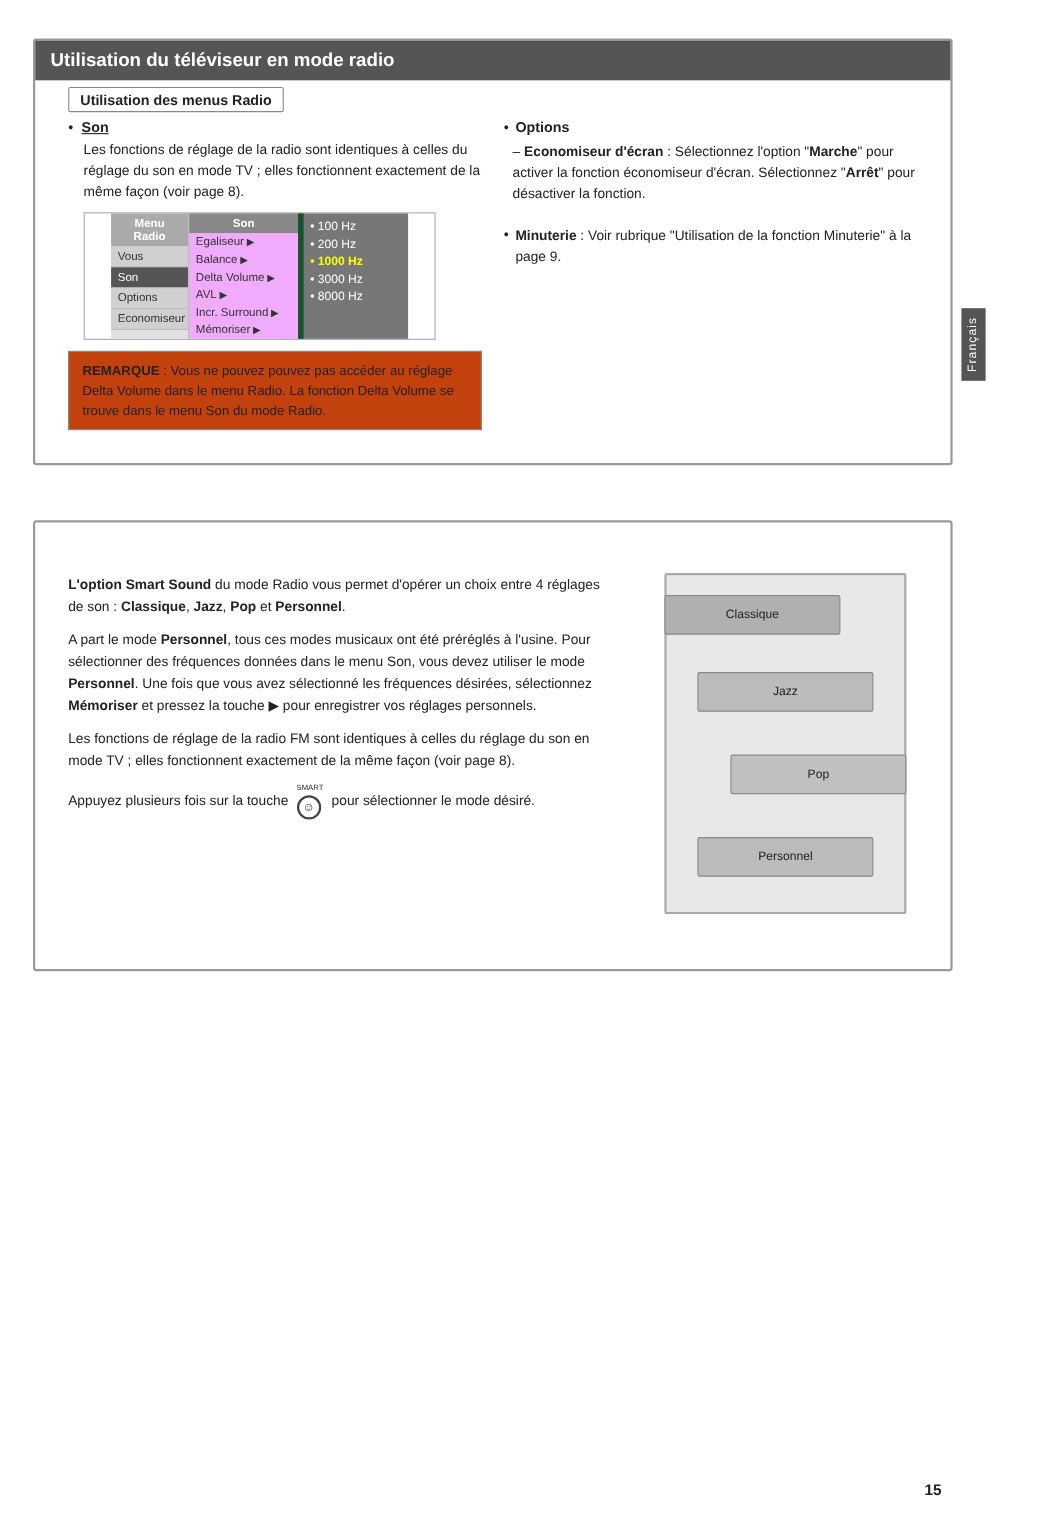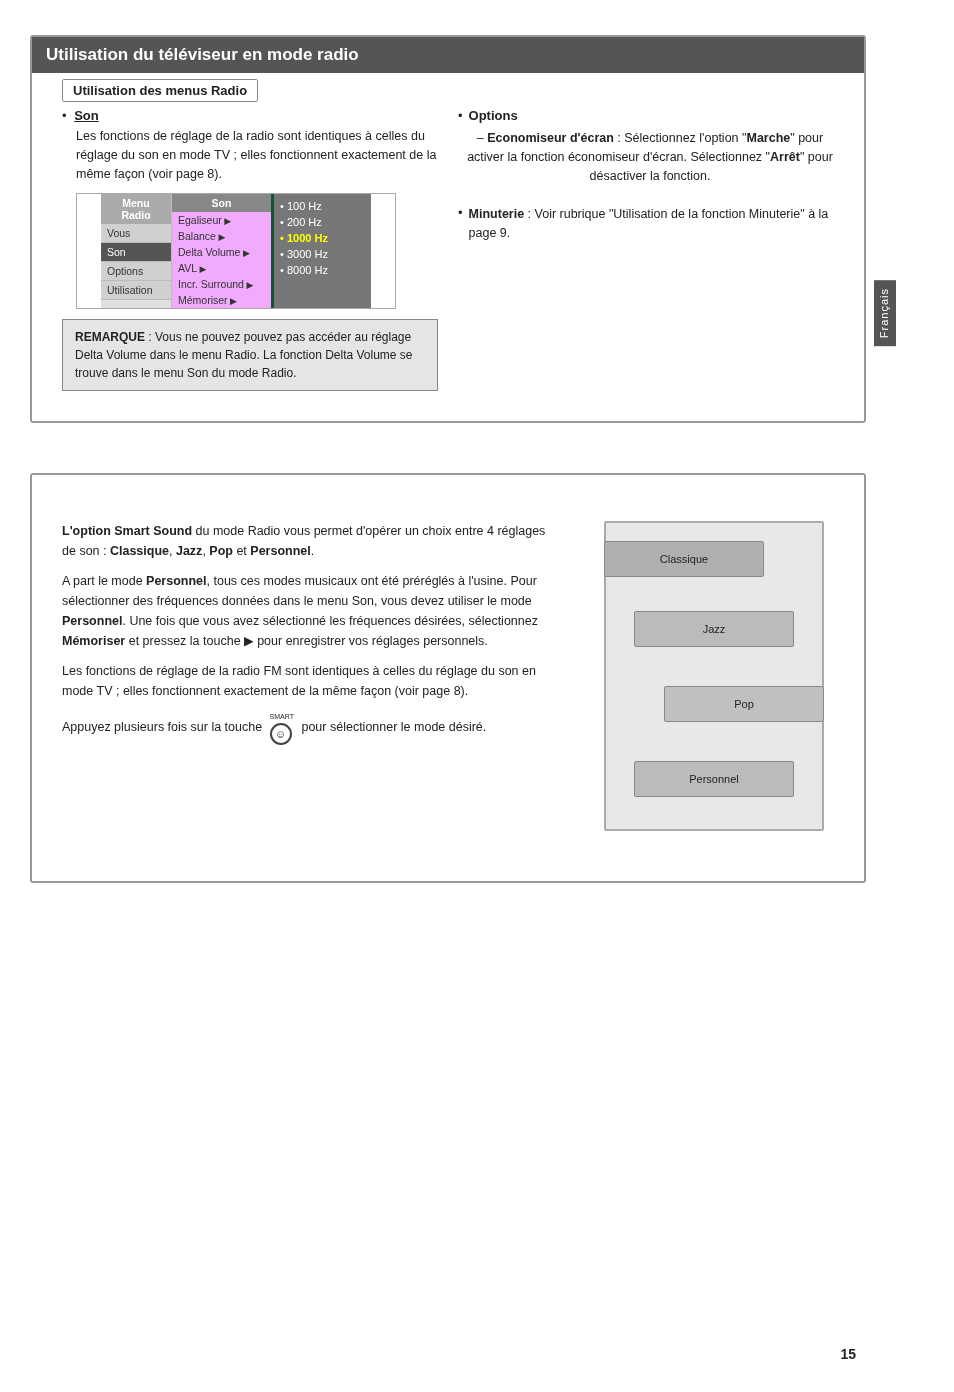--- a/index.html
+++ b/index.html
@@ -124,21 +124,21 @@
     }
 
     .menu-col-3 {
       background: #777;
       color: #fff;
       width: 100px;
       display: flex;
       flex-direction: column;
       padding: 4px 6px;
       font-size: 11px;
-      border-left: 3px solid #14532d;
+      border-left: 5px solid #14532d;
     }
 
     .menu-col-3 .hz-item {
       padding: 2px 0;
     }
 
     .menu-col-3 .hz-item.highlight {
       font-weight: bold;
       color: #ffff00;
     }
@@ -173,21 +173,21 @@
       font-size: 9px;
     }
 
     
     .note-box {
       border: 1.5px solid #888;
       padding: 8px 12px;
       margin: 10px 0 10px 0;
       font-size: 12px;
       line-height: 1.5;
-      background: #e5e5e5;
+      background: #c2410c;
     }
 
     .smart-sound-content {
       display: flex;
       gap: 20px;
       padding: 10px 30px 20px 30px;
       margin-top: 36px;
     }
 
     .smart-left {
@@ -250,21 +250,21 @@
           </div>
           <div class="item-desc">Les fonctions de réglage de la radio sont identiques à celles du réglage du son en mode TV ; elles fonctionnent exactement de la même façon (voir page 8).</div>
 
           <div class="menu-sim">
 
             <div class="menu-col-1">
               <div class="menu-col-1-header">Menu Radio</div>
               <div class="menu-item">Vous</div>
               <div class="menu-item selected">Son</div>
               <div class="menu-item">Options</div>
-              <div class="menu-item">Utilisation</div>
+              <div class="menu-item">Economiseur</div>
             </div>
 
             <div class="menu-col-2">
               <div class="menu-col-2-header">Son</div>
               <div class="menu-sub-item with-arrow">Egaliseur</div>
               <div class="menu-sub-item with-arrow">Balance</div>
               <div class="menu-sub-item with-arrow">Delta Volume</div>
               <div class="menu-sub-item with-arrow">AVL</div>
               <div class="menu-sub-item with-arrow">Incr. Surround</div>
               <div class="menu-sub-item with-arrow">Mémoriser</div>
@@ -285,21 +285,21 @@
         </div>
 
         <div class="col-right">
 
           <div style="margin-bottom:10px;">
             <div style="display:flex; align-items:flex-start; margin-bottom:6px;">
               <span style="margin-right:6px;">•</span>
               <b>Options</b>
             </div>
             <div style="margin-left:8px;">
-              <div style="margin-bottom:20px; line-height:1.5; font-size:12.5px;text-align:center;">
+              <div style="margin-bottom:20px; line-height:1.5; font-size:12.5px;">
                 – <b>Economiseur d'écran</b><span> : Sélectionnez l'option "<b>Marche</b>" pour activer la fonction économiseur d'écran. Sélectionnez "<b>Arrêt</b>" pour désactiver la fonction.</span>
               </div>
             </div>
           </div>
 
           <div style="display:flex; align-items:flex-start; margin-bottom:6px;">
             <span style="margin-right:6px;">•</span>
             <div style="font-size:12.5px; line-height:1.5;">
               <b>Minuterie</b><span> : Voir rubrique "Utilisation de la fonction Minuterie" à la page 9.</span>
             </div>

